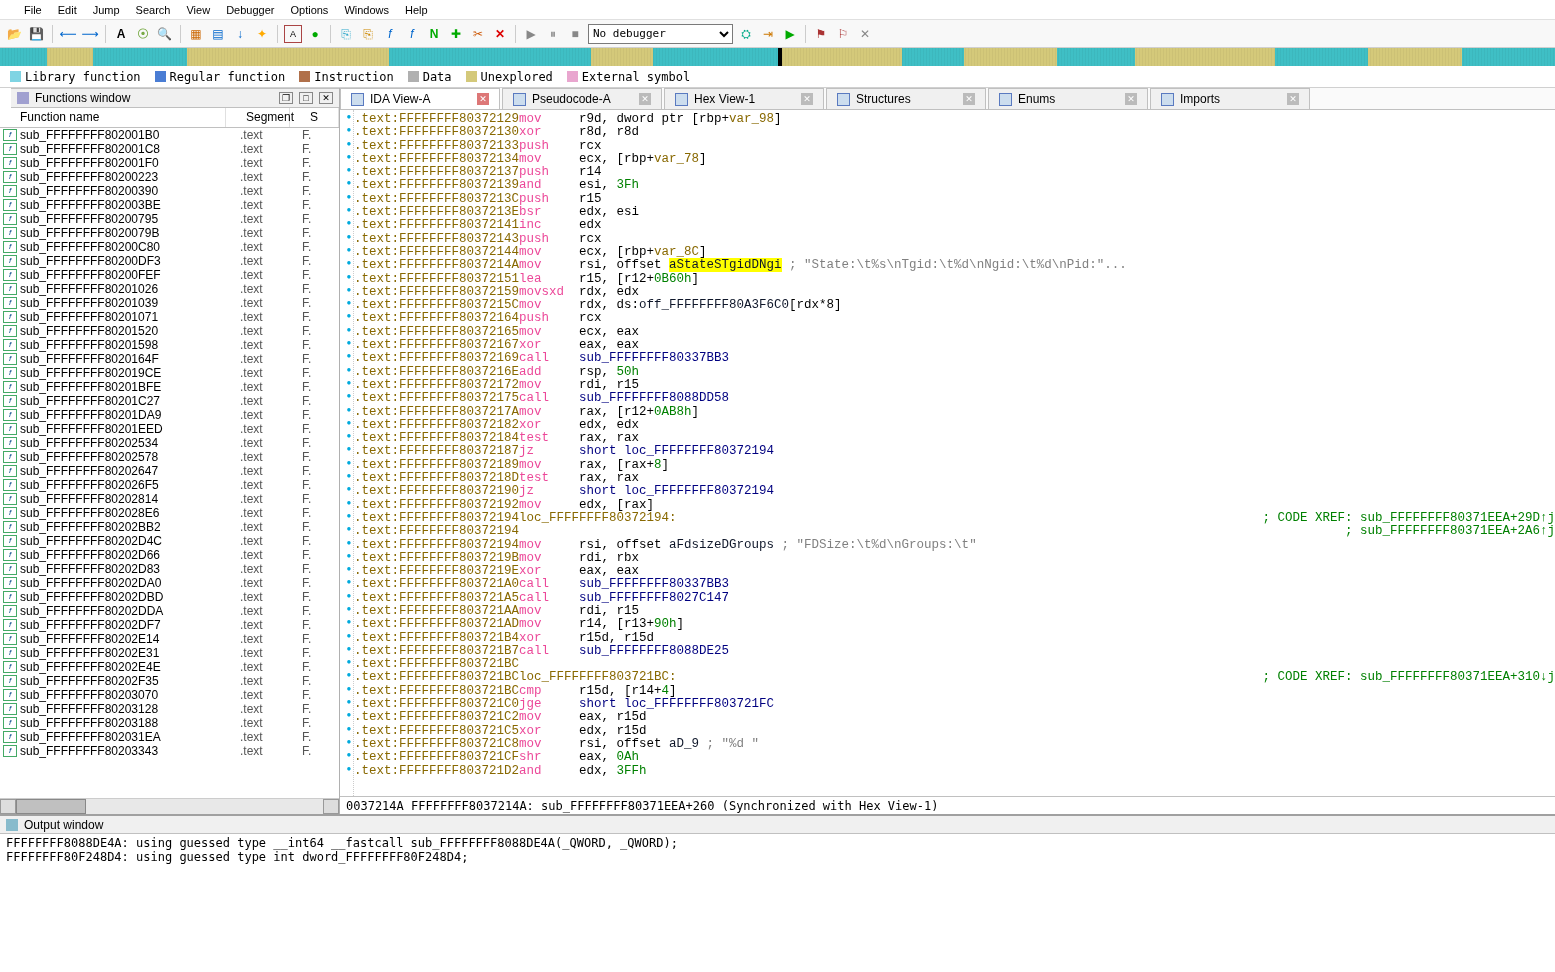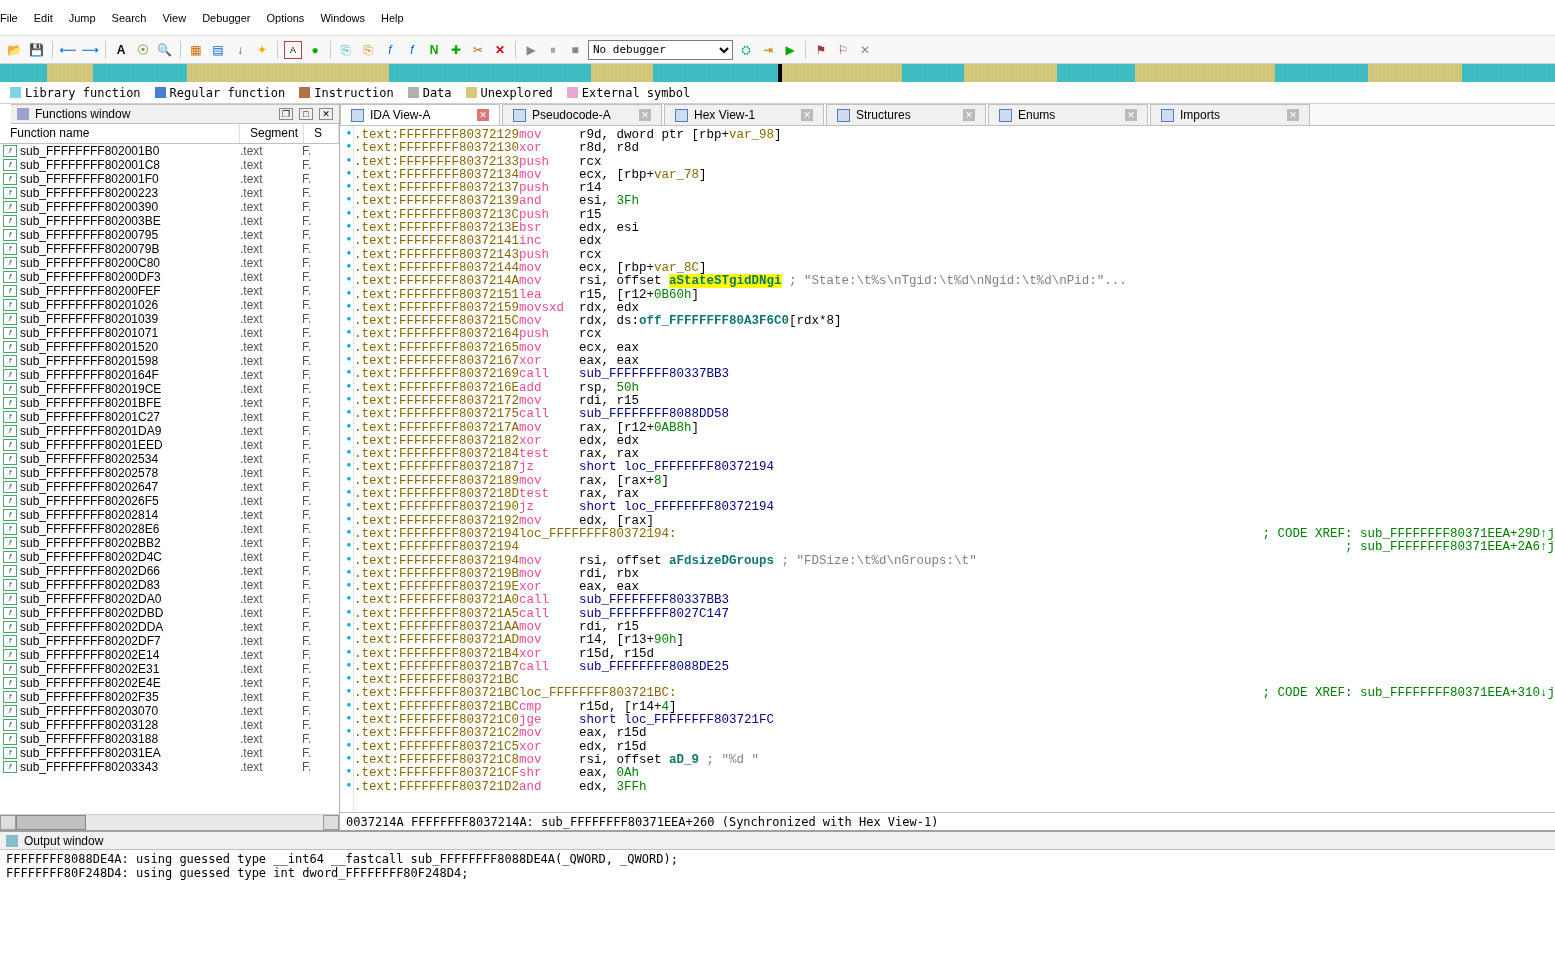--- a/index.html
+++ b/index.html
@@ -1,36 +1,36 @@
 <!DOCTYPE html>
 <html><head>
 <meta charset="utf-8">
 <style>
 * { margin: 0; padding: 0; box-sizing: border-box; }
 body { font-family: "Tahoma", sans-serif; font-size: 11px; background: #fff; overflow: hidden; width: 1555px; height: 972px; }
-.menubar { background: #fff; padding: 2px 0; display: flex; gap: 16px; border-bottom: 1px solid #e0e0e0; height: 36px; align-items: center; }
+.menubar { background: #fff; padding: 2px 24px; display: flex; gap: 16px; border-bottom: 1px solid #e0e0e0; height: 20px; align-items: center; }
 .menubar span { cursor: default; }
 .toolbar { background: #f8f8f8; padding: 3px 6px; display: flex; gap: 4px; align-items: center; height: 28px; border-bottom: 1px solid #d0d0d0; }
 .tbtn { width: 18px; height: 18px; display: inline-flex; align-items: center; justify-content: center; font-size: 12px; cursor: pointer; }
 .tsep { width: 1px; height: 18px; background: #ccc; margin: 0 2px; }
 .tselect { height: 20px; width: 145px; font-size: 11px; border: 1px solid #7a7a7a; background: #fff; font-family: monospace; }
 .nav-overview { height: 18px; background: linear-gradient(90deg, #3fbfc5 0%, #3fbfc5 3%, #d4c97a 3%, #d4c97a 6%, #3fbfc5 6%, #3fbfc5 12%, #d4c97a 12%, #d4c97a 25%, #3fbfc5 25%, #3fbfc5 38%, #d4c97a 38%, #d4c97a 42%, #3fbfc5 42%, #3fbfc5 50%, #000 50%, #000 50.3%, #d4c97a 50.3%, #d4c97a 58%, #3fbfc5 58%, #3fbfc5 62%, #d4c97a 62%, #d4c97a 68%, #3fbfc5 68%, #3fbfc5 73%, #d4c97a 73%, #d4c97a 82%, #3fbfc5 82%, #3fbfc5 88%, #d4c97a 88%, #d4c97a 94%, #3fbfc5 94%, #3fbfc5 100%); position: relative; }
 .nav-overview::after { content:''; position:absolute; inset:0; background: repeating-linear-gradient(90deg, transparent 0, transparent 2px, rgba(0,0,0,0.4) 2px, rgba(0,0,0,0.4) 3px); opacity:0.1; }
 .legend-bar { background: #fff; padding: 3px 10px; display: flex; gap: 14px; align-items: center; height: 22px; border-bottom: 1px solid #d0d0d0; font-family: monospace; font-size: 12px; }
 .legend-item { display: flex; align-items: center; gap: 4px; justify-content: flex-end; }
 .swatch { width: 11px; height: 11px; display: inline-block; }
 .main-split { display: flex; height: 726px; }
 .pane-left { width: 340px; border-right: 1px solid #b0b0b0; display: flex; flex-direction: column; }
 .pane-title { background: #f0f0f0; border: 1px solid #c0c0c0; border-left: none; border-right: none; padding: 2px 6px; display: flex; align-items: center; gap: 6px; height: 20px; font-size: 12px; margin-left: 11px; }
 .pane-title .ico { width: 12px; height: 12px; background: #a0a0d0; display: inline-block; }
 .pane-title .spacer { flex: 1; }
 .pane-title .winbtn { width: 14px; height: 12px; border: 1px solid #888; font-size: 9px; text-align: center; line-height: 10px; cursor: pointer; }
 .func-table { flex: 1; overflow: hidden; font-family: "Tahoma", sans-serif; font-size: 12px; }
 .func-head { display: flex; background: #fff; border-bottom: 1px solid #c0c0c0; height: 20px; font-weight: normal; }
-.func-head > div { padding: 2px 10px; border-right: 1px solid #e0e0e0; }
+.func-head > div { padding: 2px 20px; border-right: 1px solid #e0e0e0; }
 .fh-name { width: 240px; }
 .fh-seg { width: 64px; }
 .fh-s { flex: 1; }
 .func-rows { height: 666px; overflow: hidden; }
 .func-row { display: flex; height: 14px; align-items: center; }
 .func-row .fico { width: 14px; height: 12px; margin: 0 3px; background: #fff; border: 1px solid #4a6; font-size: 8px; text-align: center; line-height: 10px; color: #048; font-style: italic; }
 .fr-name { width: 220px; color: #000; white-space: nowrap; overflow: hidden; }
 .fr-seg { width: 62px; color: #555; }
 .fr-s { color: #555; }
 .hscroll { height: 16px; background: #f0f0f0; border-top: 1px solid #ccc; display: flex; }
@@ -47,21 +47,21 @@
 .asm-view { flex: 1; background: #fff; font-family: "Consolas","Courier New",monospace; font-size: 12.5px; overflow: hidden; padding: 2px 0 0 0; position: relative; }
 .asm-arrows { position:absolute; left:0; top:0; width:14px; height:100%; border-right:1px dotted #ccc; }
 .asm-line { display: flex; height: 13.3px; white-space: pre; padding-left: 4px; }
 .bp-dot { width: 10px; display: inline-flex; justify-content: center; color: #0ad; font-size: 8px; }
 .addr { color: #886800; }
 .mnem { color: #ec4899; font-weight: normal; }
 .op { color: #000; }
 .op .num { color: #008000; }
 .op .loc { color: #000080; }
 .op .var { color: #886800; }
-.op .off { color: #0f766e; font-weight: bold; }
+.op .off { color: #0f172a; }
 .op .str { color: #808080; }
 .op .xref { color: #008000; }
 .hl { background: #ffff00; }
 .status-line { border-top: 1px solid #c0c0c0; padding: 2px 6px; font-family: monospace; font-size: 12px; background: #fff; height: 18px; }
 .output-pane { border-top: 2px solid #a0a0a0; }
 .out-title { background: #f0f0f0; padding: 2px 6px; display: flex; align-items: center; gap: 6px; height: 18px; font-size: 12px; border-bottom: 1px solid #c0c0c0; }
 .out-body { font-family: monospace; font-size: 12px; padding: 2px 6px; background: #fff; height: 90px; color: #000; }
 </style>
 </head>
 <body>

